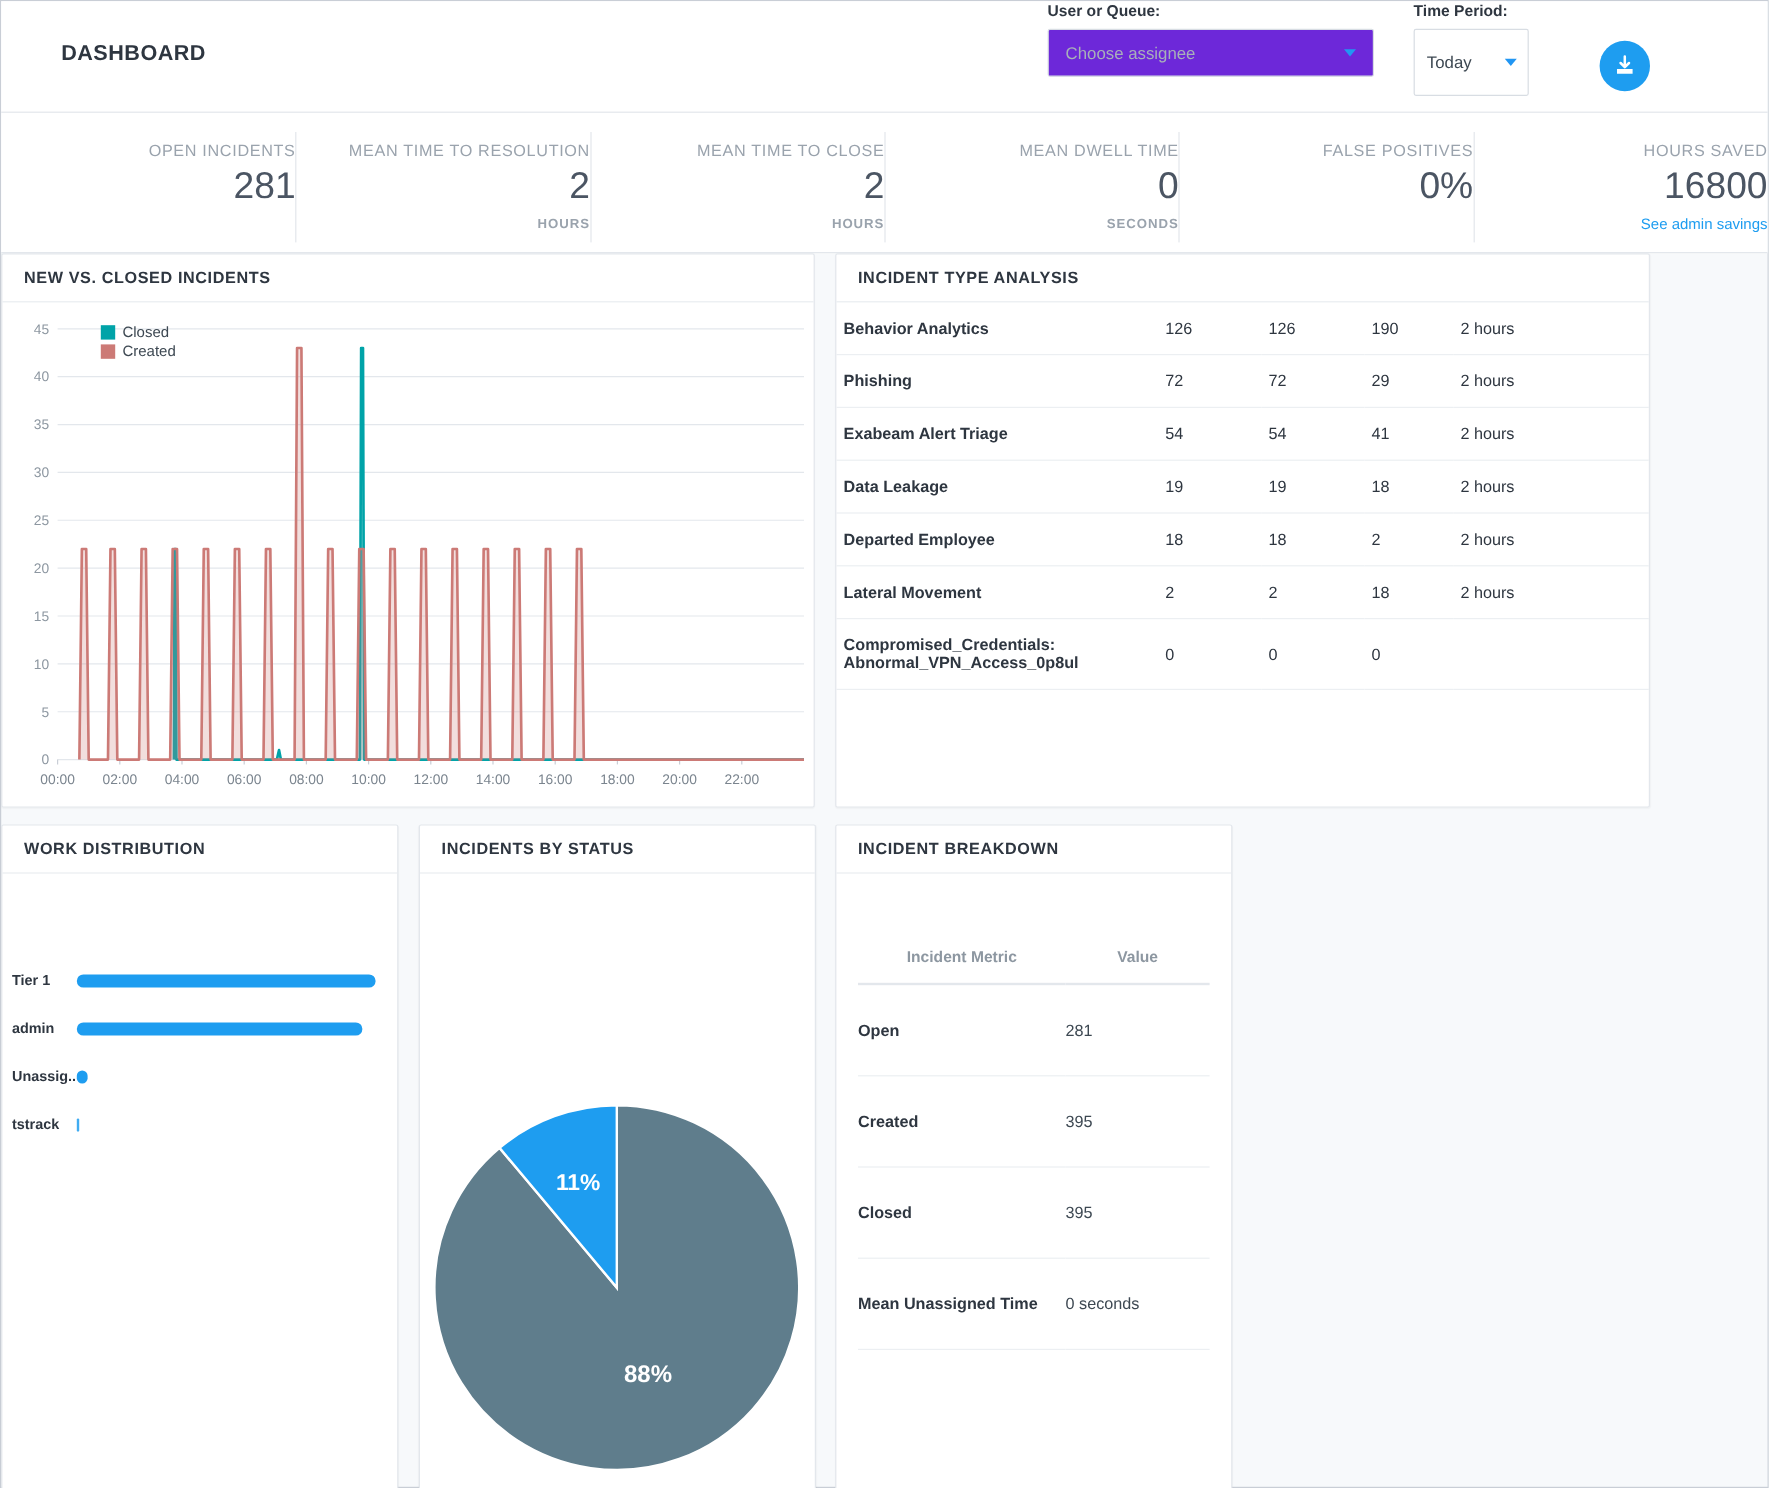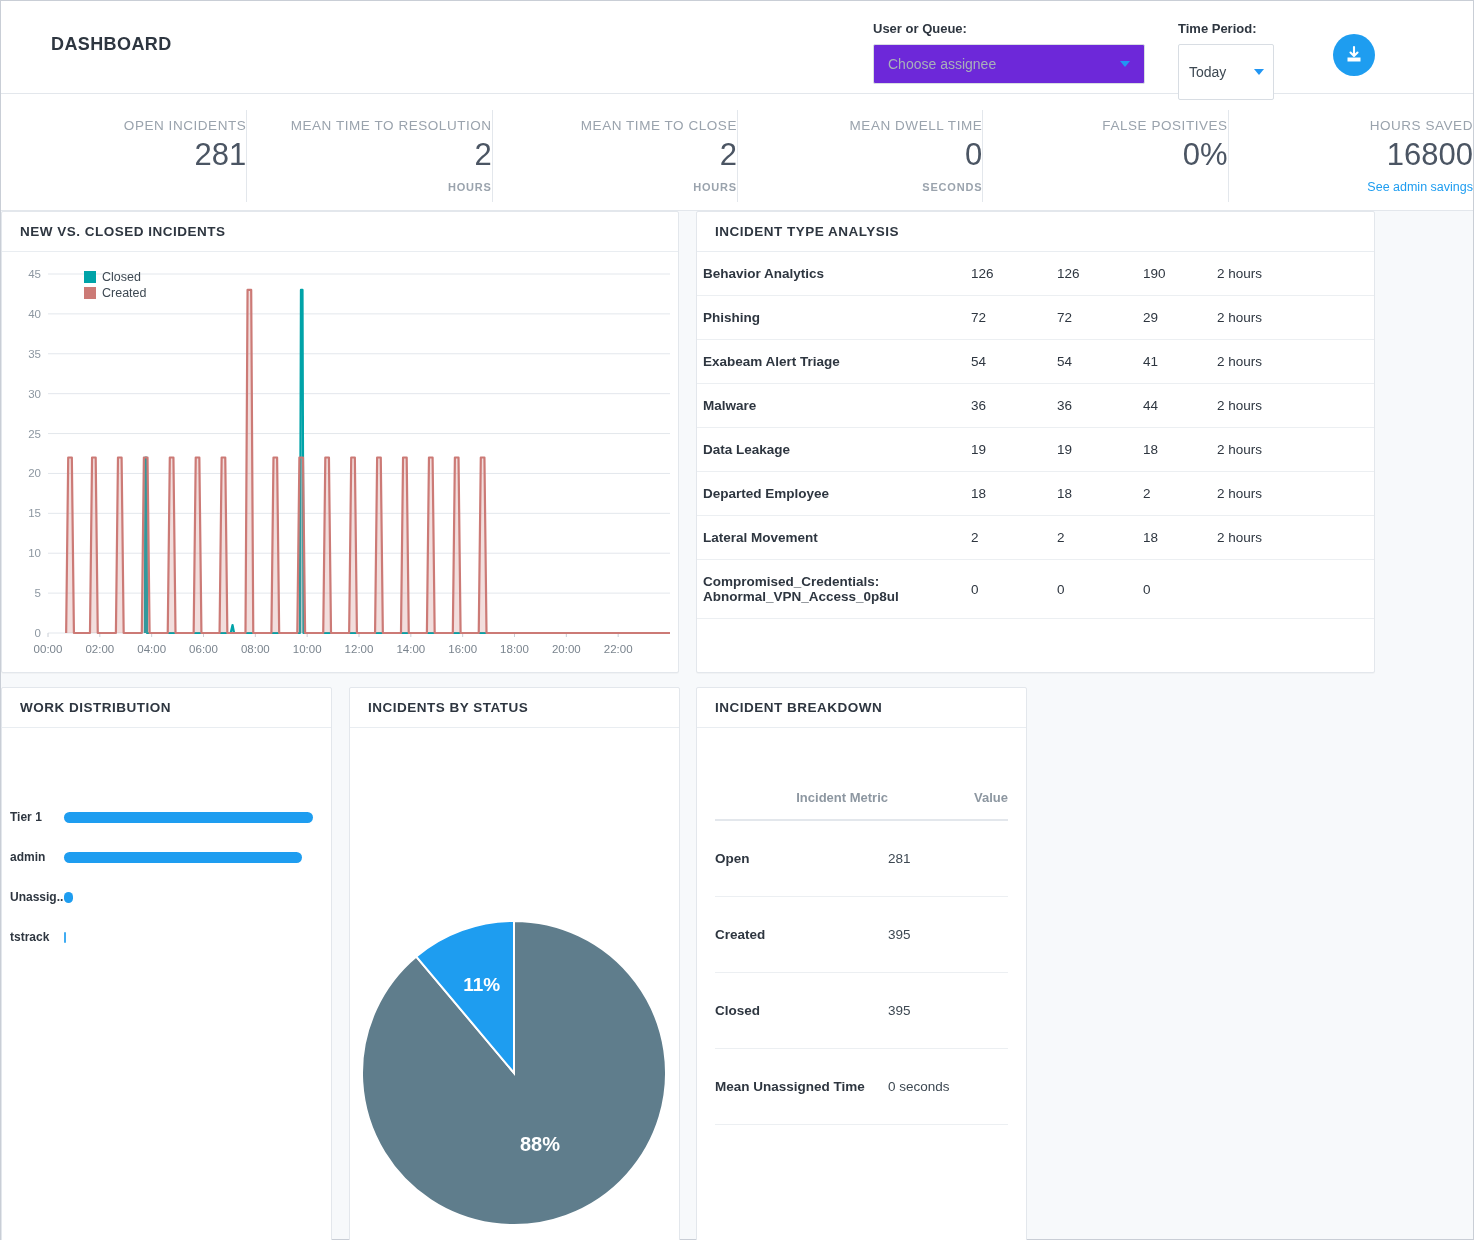--- a/index.html
+++ b/index.html
@@ -24,21 +24,21 @@
     background: #ffffff;
     border-bottom: 1px solid #e3e7ec;
     position: relative;
     flex: none;
   }
   .page-title {
     position: absolute; left: 50px; top: 33px;
     font-size: 18px; font-weight: bold; letter-spacing: 0.4px;
     color: #2e3640;
   }
-  .hdr-group { position: absolute; top: 20px; }
+  .hdr-group { position: absolute; top: 0; }
   .hdr-label {
     font-size: 13px; font-weight: bold; color: #2e3640;
     margin-bottom: 8px; display: block;
   }
   .sel-assignee {
     width: 272px; height: 40px;
     border: 1px solid #d8dde3; background: #6d28d9; border-radius: 2px;
     position: relative; display: flex; align-items: center;
     padding: 0 14px; cursor: pointer;
   }
@@ -147,21 +147,21 @@
   }
   .wd-bar { height: 11px; background: #1e9df0; border-radius: 6px; }
 
   
   .pie-body { position: relative; height: 708px; }
 
   
   .bd-wrap { padding: 0 18px; }
   table.bd { width: 100%; border-collapse: collapse; }
   table.bd th {
-    text-align: right; font-size: 13px; color: #8d97a1; font-weight: bold;
+    text-align: center; font-size: 13px; color: #8d97a1; font-weight: bold;
     padding: 62px 0 14px 0; border-bottom: 2px solid #e3e7ec;
   }
   table.bd th.v { width: 120px; }
   table.bd td {
     font-size: 13.5px; color: #2e3640; padding: 30px 0;
     border-bottom: 1px solid #eceff2;
   }
   table.bd td.m { font-weight: bold; }
   table.bd td.v { width: 120px; color: #3d4852; }
 </style>
@@ -316,27 +316,20 @@
                 <td class="t-dur">2 hours</td>
               </tr>
               <tr>
                 <td class="t-name">Exabeam Alert Triage</td>
                 <td class="t-num">54</td>
                 <td class="t-num2">54</td>
                 <td class="t-num3">41</td>
                 <td class="t-dur">2 hours</td>
               </tr>
               <tr>
-                <td class="t-name">Malware</td>
-                <td class="t-num">36</td>
-                <td class="t-num2">36</td>
-                <td class="t-num3">44</td>
-                <td class="t-dur">2 hours</td>
-              </tr>
-              <tr>
                 <td class="t-name">Data Leakage</td>
                 <td class="t-num">19</td>
                 <td class="t-num2">19</td>
                 <td class="t-num3">18</td>
                 <td class="t-dur">2 hours</td>
               </tr>
               <tr>
                 <td class="t-name">Departed Employee</td>
                 <td class="t-num">18</td>
                 <td class="t-num2">18</td>

